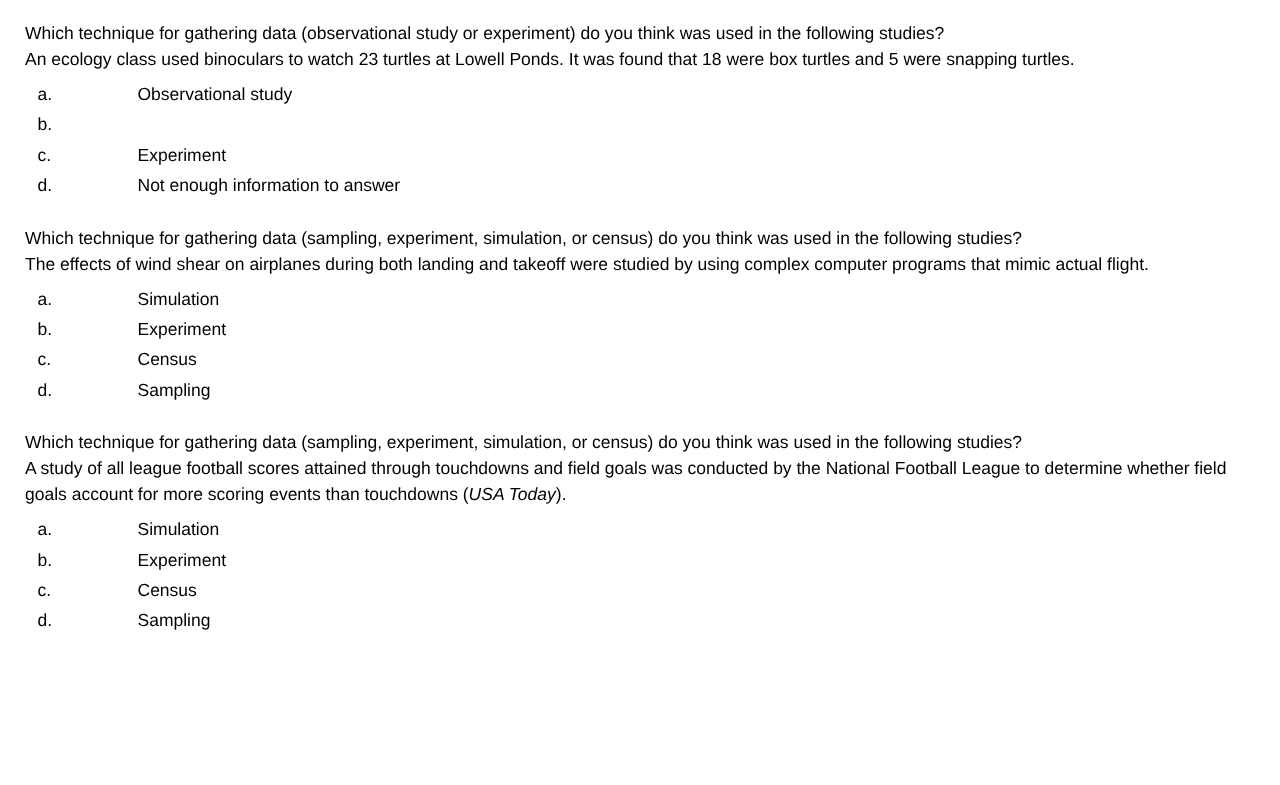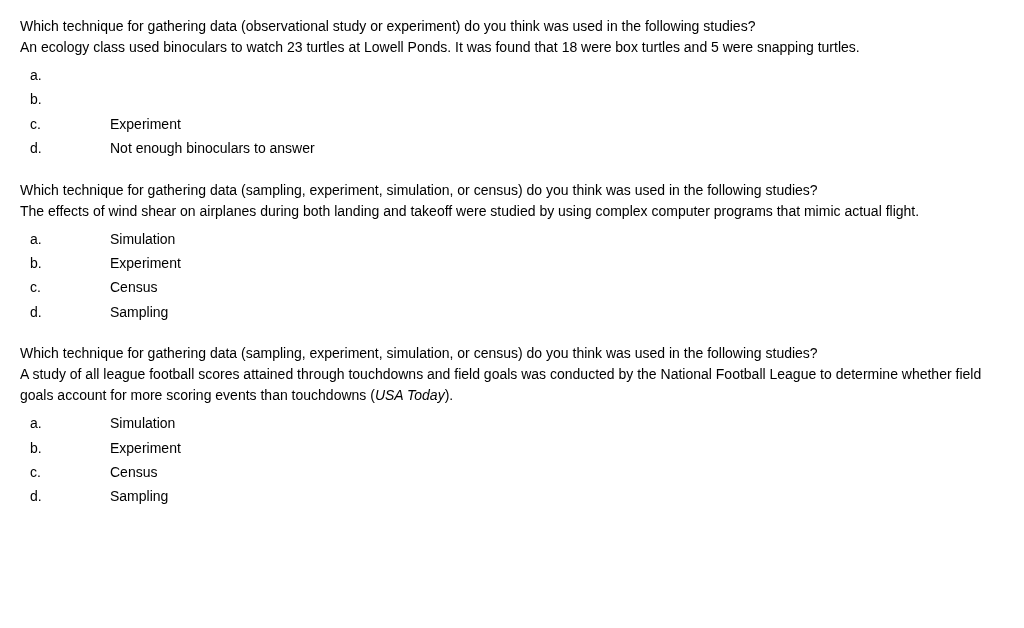--- a/index.html
+++ b/index.html
@@ -47,31 +47,32 @@
   </style>
 </head>
 <body>
 
 <div id="questions-container">
     <div class="question-block">
       <div class="question-text">Which technique for gathering data (observational study or experiment) do you think was used in the following studies?<br>An ecology class used binoculars to watch 23 turtles at Lowell Ponds. It was found that 18 were box turtles and 5 were snapping turtles.</div>
       <div class="options-list">
         <div class="option-row">
           <span class="option-letter">a.</span>
+          <span class="option-text">Observational study</span>
         </div>
         <div class="option-row">
           <span class="option-letter">b.</span>
         </div>
         <div class="option-row">
           <span class="option-letter">c.</span>
           <span class="option-text">Experiment</span>
         </div>
         <div class="option-row">
           <span class="option-letter">d.</span>
-          <span class="option-text">Not enough binoculars to answer</span>
+          <span class="option-text">Not enough information to answer</span>
         </div>
       </div>
     </div>
     <div class="question-block">
       <div class="question-text">Which technique for gathering data (sampling, experiment, simulation, or census) do you think was used in the following studies?<br>The effects of wind shear on airplanes during both landing and takeoff were studied by using complex computer programs that mimic actual flight.</div>
       <div class="options-list">
         <div class="option-row">
           <span class="option-letter">a.</span>
           <span class="option-text">Simulation</span>
         </div>

